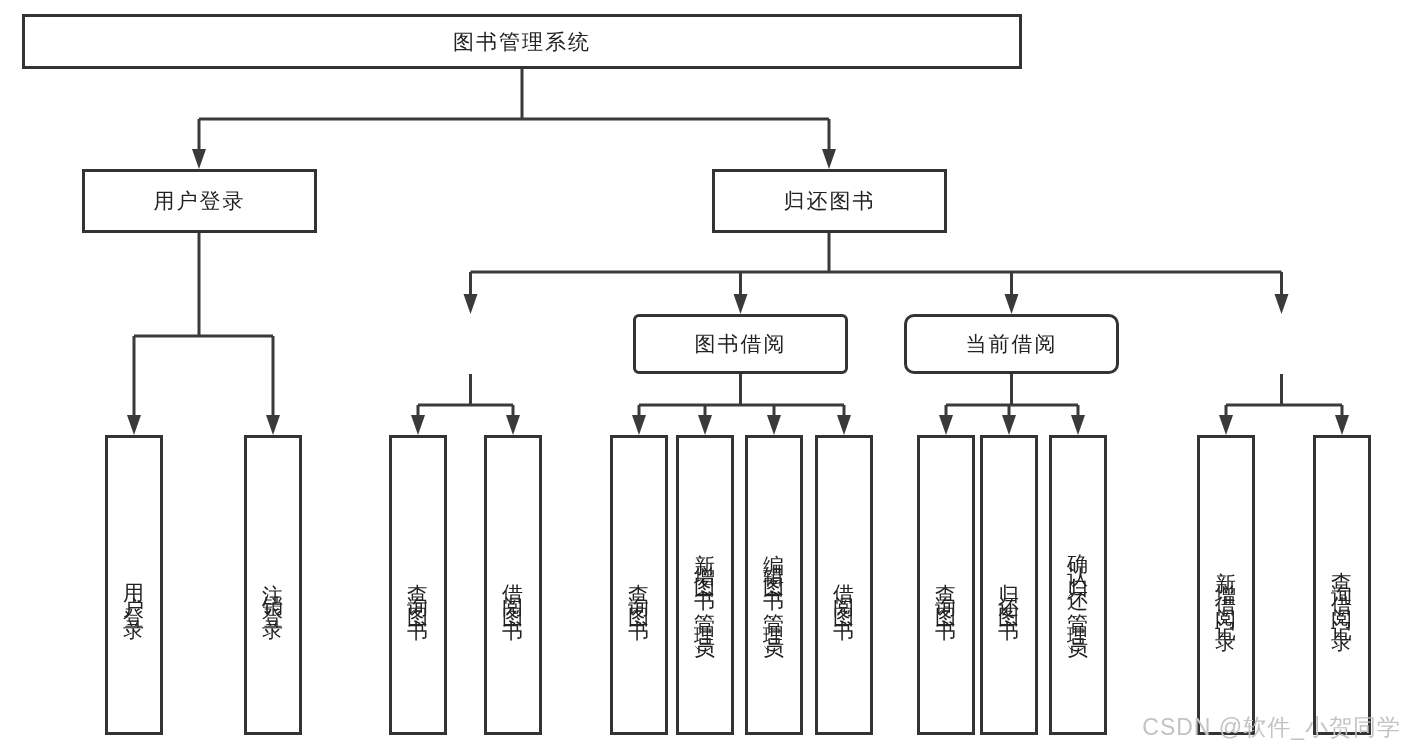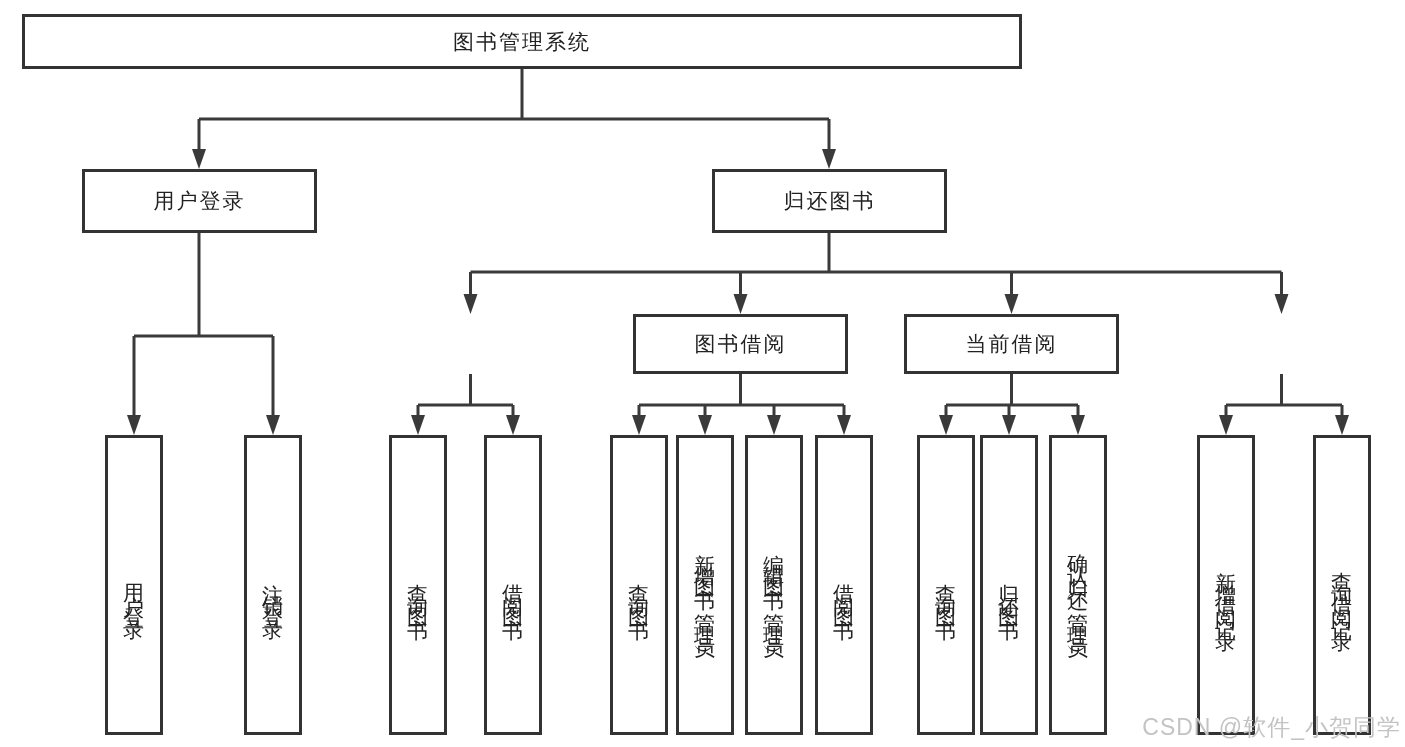--- a/index.html
+++ b/index.html
@@ -47,22 +47,22 @@
     margin-bottom: -12px;
   }
   .root  { left: 22px;  top: 14px;  width: 1000px; height: 55px; }
   .lvl2  { top: 169px; width: 235px; height: 64px; }
   .lvl3  { top: 314px; width: 215px; height: 60px; }
   .leaf  { top: 435px; width: 58px;  height: 300px; }
 
   .n-user-login     { left: 82px;  }
   .n-book-mgmt      { left: 712px; }
   .n-new-book       { left: 363px; }
-  .n-book-borrow    { left: 633px; }
-  .n-current-borrow { left: 904px; }
+  .n-book-borrow    { left: 633px; border-radius: 6px; }
+  .n-current-borrow { left: 904px; border-radius: 10px; }
   .n-borrow-records { left: 1174px;}
 
   .lf-0  { left: 105px;  }
   .lf-1  { left: 244px;  }
   .lf-2  { left: 389px;  }
   .lf-3  { left: 484px;  }
   .lf-4  { left: 610px;  }
   .lf-5  { left: 676px;  }
   .lf-6  { left: 745px;  }
   .lf-7  { left: 815px;  }

